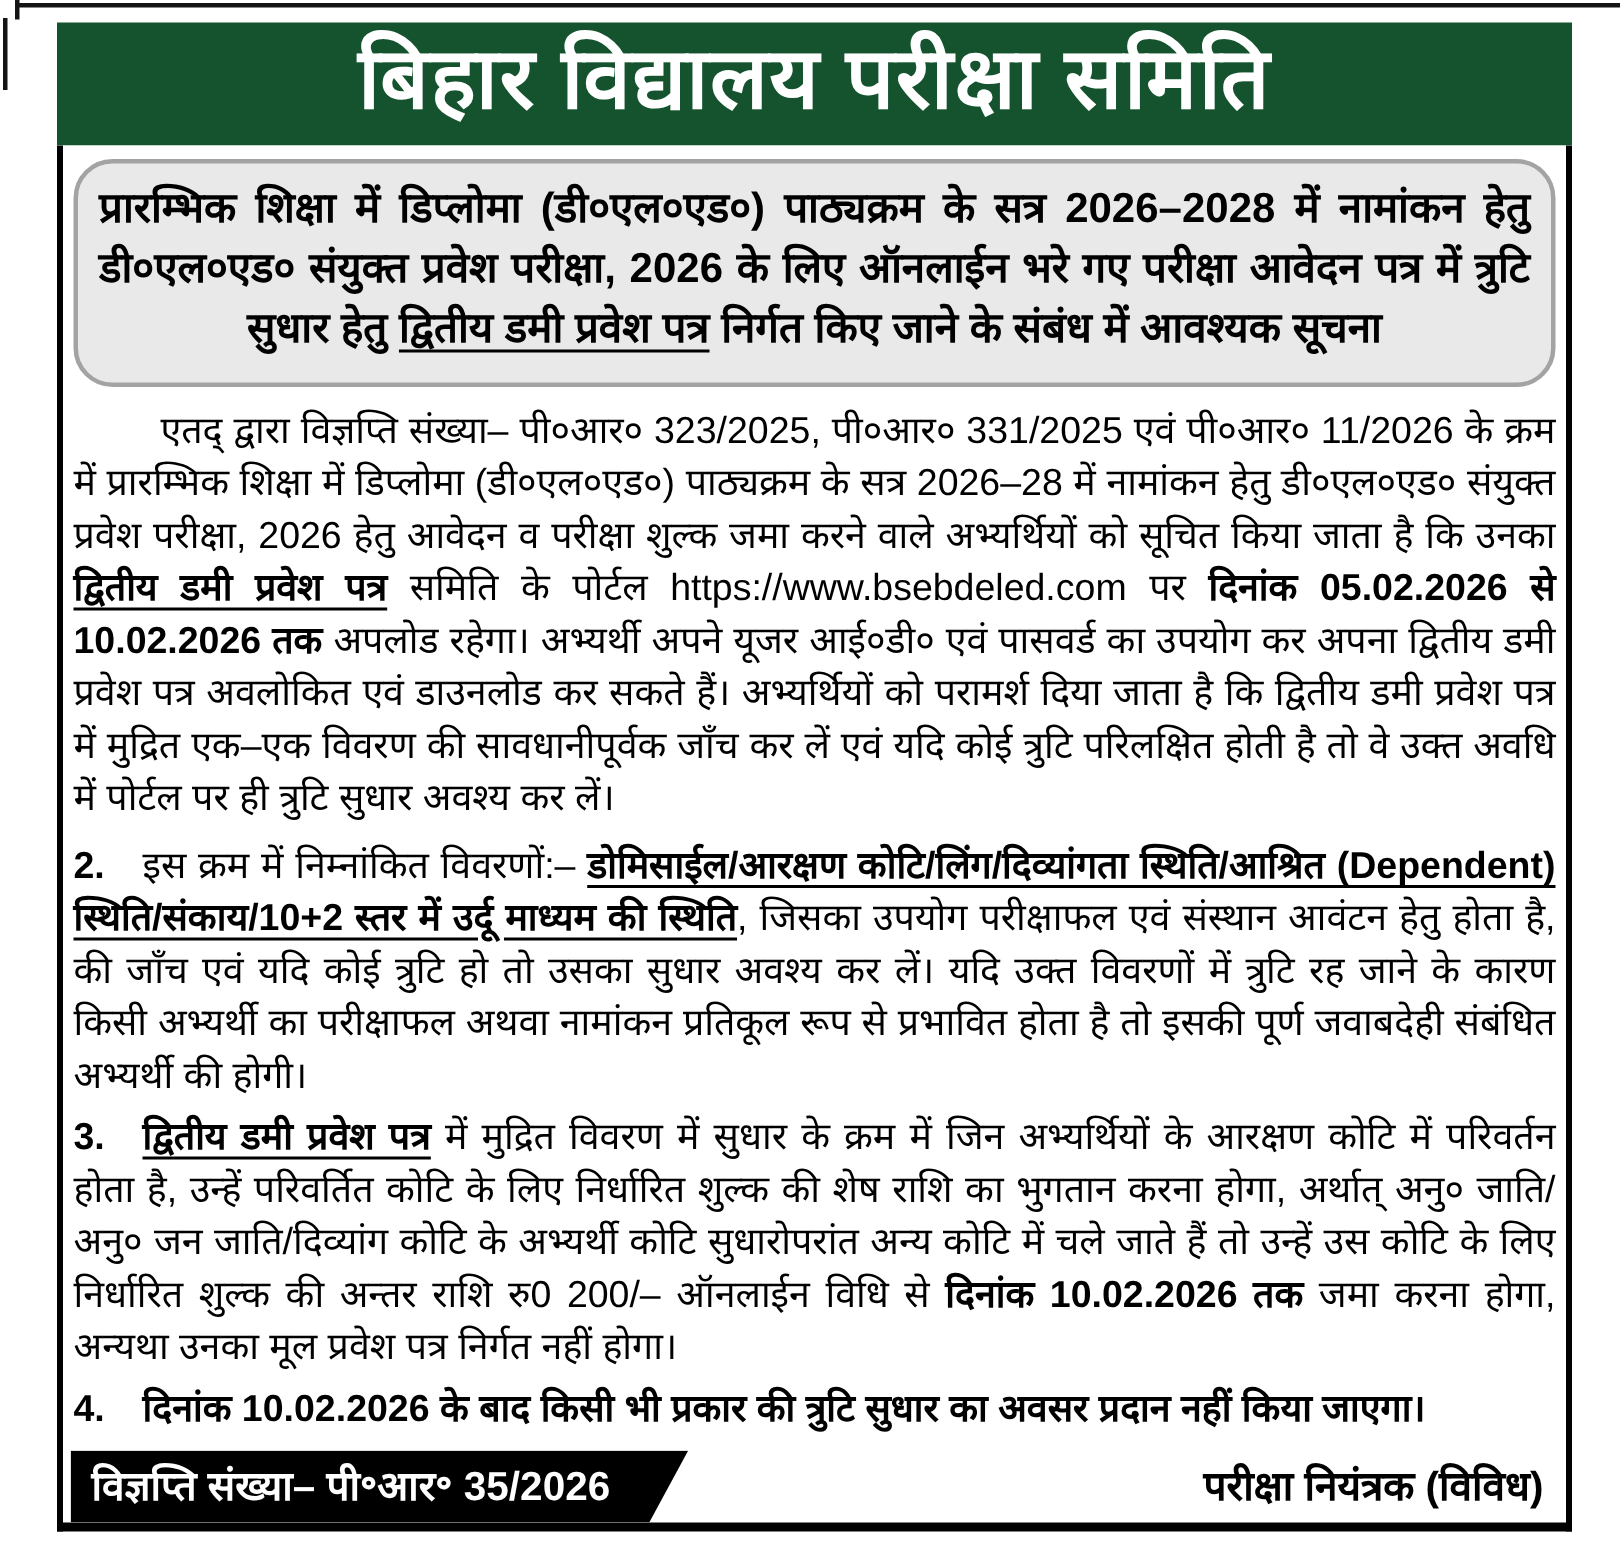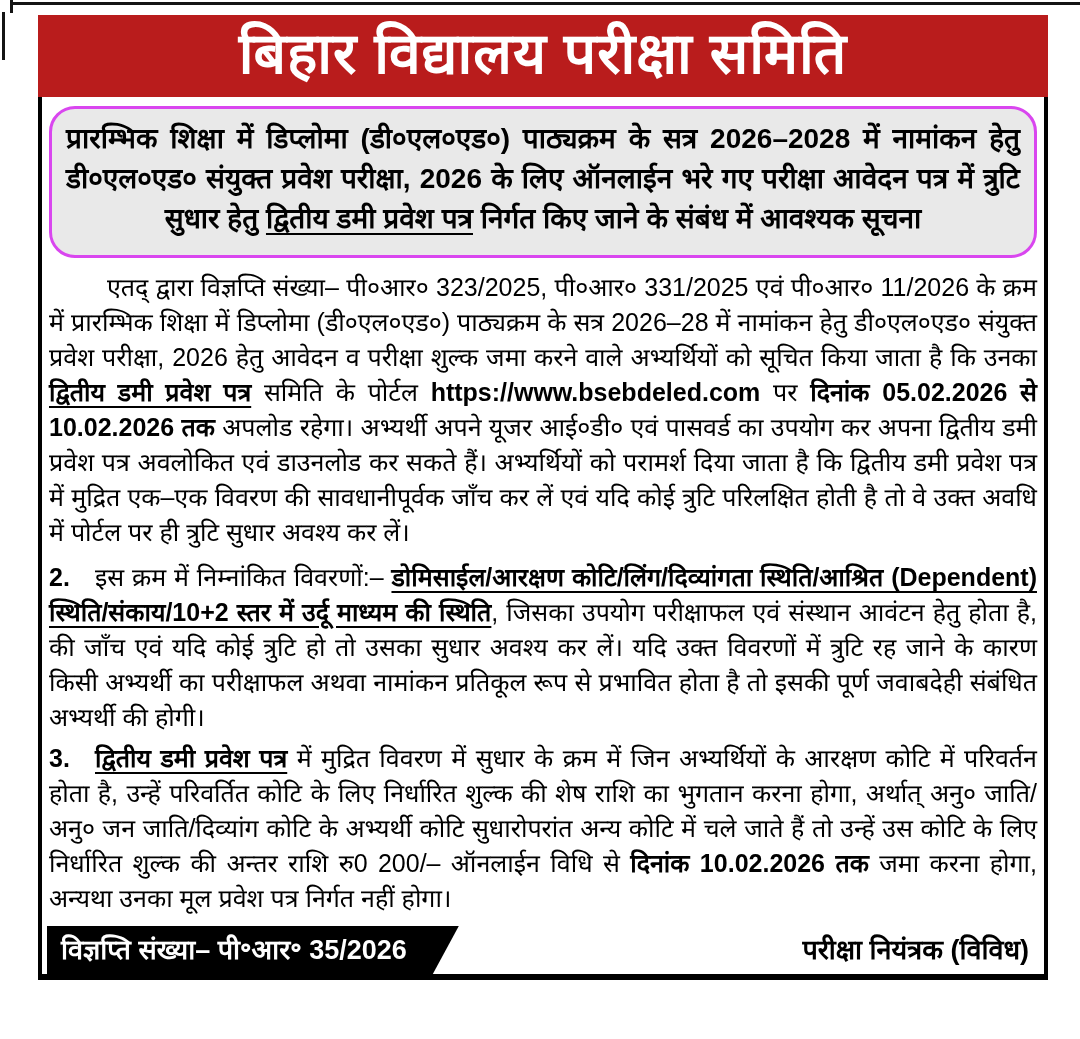--- a/index.html
+++ b/index.html
@@ -15,21 +15,21 @@
   .page { position: relative; width: 1080px; min-height: 1039px; overflow: hidden; }
 
   
   .top-rule { position: absolute; top: 2px; left: 10px; right: 0; height: 3px; background: #141414; }
   .edge-notch { position: absolute; top: 0; left: 10px; width: 3px; height: 13px; background: #141414; }
   .edge-notch2 { position: absolute; top: 12px; left: 2px; width: 3px; height: 48px; background: #141414; }
 
   
   .masthead {
     margin: 15px 32px 0 38px;
-    background: #b91c1c;
+    background: #14532d;
     color: #fff;
     height: 82px;
     display: flex;
     align-items: center;
     justify-content: center;
   }
   .masthead h1 {
     font-size: 57px;
     font-weight: bold;
     letter-spacing: 1px;
@@ -42,21 +42,21 @@
   .doc-frame {
     margin: 0 32px 0 38px;
     border-left: 4px solid #000;
     border-right: 4px solid #000;
     border-bottom: 6px solid #000;
     background: #fff;
     padding: 7px 5px 0 5px;
   }
 
   .notice-box {
-    border: 3px solid #d946ef;
+    border: 3px solid #a3a3a3;
     border-radius: 26px;
     background: #e9e9e9;
     padding: 10px 14px 16px 14px;
     margin: 2px 2px 12px 2px;
     font-size: 28px;
     font-weight: bold;
     line-height: 40px;
     text-align: justify;
     text-align-last: center;
   }
@@ -65,21 +65,21 @@
   .para {
     font-size: 25px;
     line-height: 35px;
     text-align: justify;
     margin: 0 2px 6px 2px;
   }
   .para.first { text-indent: 58px; margin-bottom: 10px; }
   .b  { font-weight: bold; }
   .u  { text-underline-offset: 5px; }
   .bu { font-weight: bold; text-decoration: underline; text-underline-offset: 5px; }
-  .latin-bold { font-weight: bold; font-family: "Liberation Sans", sans-serif; margin-top: 12px; }
+  .latin-bold { font-weight: normal; font-family: "Liberation Sans", sans-serif; margin-top: 12px; }
   .pnum { font-weight: bold; display: inline-block; min-width: 46px; text-indent: 0; }
 
   
   .footer-row {
     display: flex;
     justify-content: space-between;
     align-items: stretch;
     margin: 10px 0 0 0;
   }
   .footer-band {
@@ -118,20 +118,21 @@
     <div class="notice-box">
       <span>प्रारम्भिक शिक्षा में डिप्लोमा (डी०एल०एड०) पाठ्यक्रम के सत्र 2026–2028 में नामांकन हेतु डी०एल०एड० संयुक्त प्रवेश परीक्षा, 2026 के लिए ऑनलाईन भरे गए परीक्षा आवेदन पत्र में त्रुटि सुधार हेतु </span><span class="hl">द्वितीय डमी प्रवेश पत्र</span><span> निर्गत किए जाने के संबंध में आवश्यक सूचना</span>
     </div>
 
     <p class="para first"><span>एतद् द्वारा विज्ञप्ति संख्या– पी०आर० 323/2025, पी०आर० 331/2025 एवं पी०आर० 11/2026 के क्रम में प्रारम्भिक शिक्षा में डिप्लोमा (डी०एल०एड०) पाठ्यक्रम के सत्र 2026–28 में नामांकन हेतु डी०एल०एड० संयुक्त प्रवेश परीक्षा, 2026 हेतु आवेदन व परीक्षा शुल्क जमा करने वाले अभ्यर्थियों को सूचित किया जाता है कि उनका </span><span class="bu">द्वितीय डमी प्रवेश पत्र</span><span> समिति के पोर्टल </span><span class="latin-bold">https://www.bsebdeled.com</span><span> पर </span><span class="b">दिनांक 05.02.2026 से 10.02.2026 तक</span><span> अपलोड रहेगा। अभ्यर्थी अपने यूजर आई०डी० एवं पासवर्ड का उपयोग कर अपना द्वितीय डमी प्रवेश पत्र अवलोकित एवं डाउनलोड कर सकते हैं। अभ्यर्थियों को परामर्श दिया जाता है कि द्वितीय डमी प्रवेश पत्र में मुद्रित एक–एक विवरण की सावधानीपूर्वक जाँच कर लें एवं यदि कोई त्रुटि परिलक्षित होती है तो वे उक्त अवधि में पोर्टल पर ही त्रुटि सुधार अवश्य कर लें।</span></p>
 
     <p class="para"><span class="pnum">2.</span><span class="u">इस क्रम में निम्नांकित विवरणों:– </span><span class="bu">डोमिसाईल/आरक्षण कोटि/लिंग/दिव्यांगता स्थिति/आश्रित (Dependent) स्थिति/संकाय/10+2 स्तर में उर्दू माध्यम की स्थिति</span><span class="u">, जिसका उपयोग परीक्षाफल एवं संस्थान आवंटन हेतु होता है, की जाँच एवं यदि कोई त्रुटि हो तो उसका सुधार अवश्य कर लें। यदि उक्त विवरणों में त्रुटि रह जाने के कारण किसी अभ्यर्थी का परीक्षाफल अथवा नामांकन प्रतिकूल रूप से प्रभावित होता है तो इसकी पूर्ण जवाबदेही संबंधित अभ्यर्थी की होगी।</span></p>
 
     <p class="para"><span class="pnum">3.</span><span class="bu">द्वितीय डमी प्रवेश पत्र</span><span> में मुद्रित विवरण में सुधार के क्रम में जिन अभ्यर्थियों के आरक्षण कोटि में परिवर्तन होता है, उन्हें परिवर्तित कोटि के लिए निर्धारित शुल्क की शेष राशि का भुगतान करना होगा, अर्थात् अनु० जाति/अनु० जन जाति/दिव्यांग कोटि के अभ्यर्थी कोटि सुधारोपरांत अन्य कोटि में चले जाते हैं तो उन्हें उस कोटि के लिए निर्धारित शुल्क की अन्तर राशि रु0 200/– ऑनलाईन विधि से </span><span class="b">दिनांक 10.02.2026 तक</span><span> जमा करना होगा, अन्यथा उनका मूल प्रवेश पत्र निर्गत नहीं होगा।</span></p>
 
+    <p class="para b"><span class="pnum">4.</span><span>दिनांक 10.02.2026 के बाद किसी भी प्रकार की त्रुटि सुधार का अवसर प्रदान नहीं किया जाएगा।</span></p>
 
 
     <div class="footer-row">
       <div class="footer-band">
         <span>विज्ञप्ति संख्या– पी॰आर॰ 35/2026</span>
       </div>
       <div class="footer-right">
         <span>परीक्षा नियंत्रक (विविध)</span>
       </div>
     </div>

